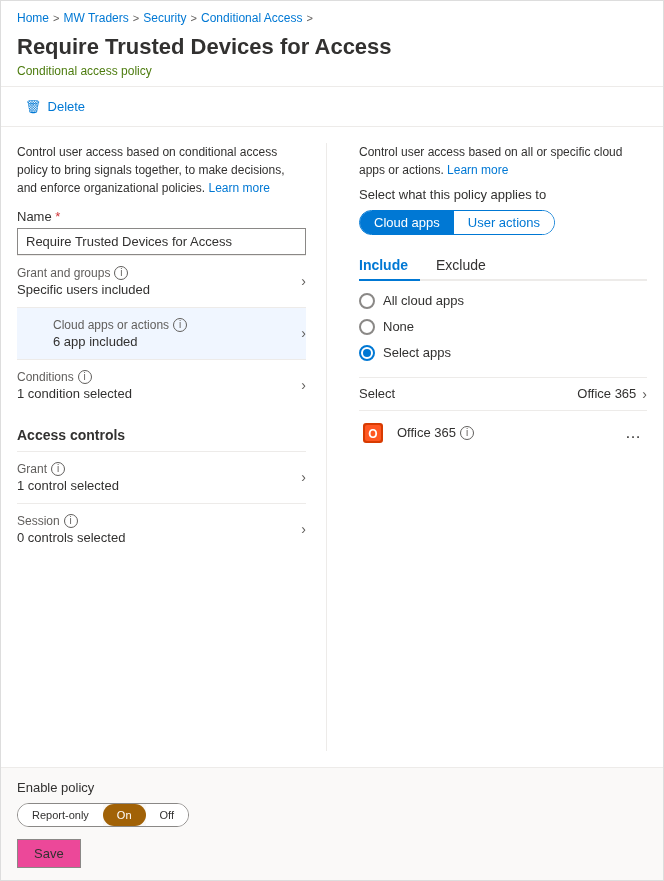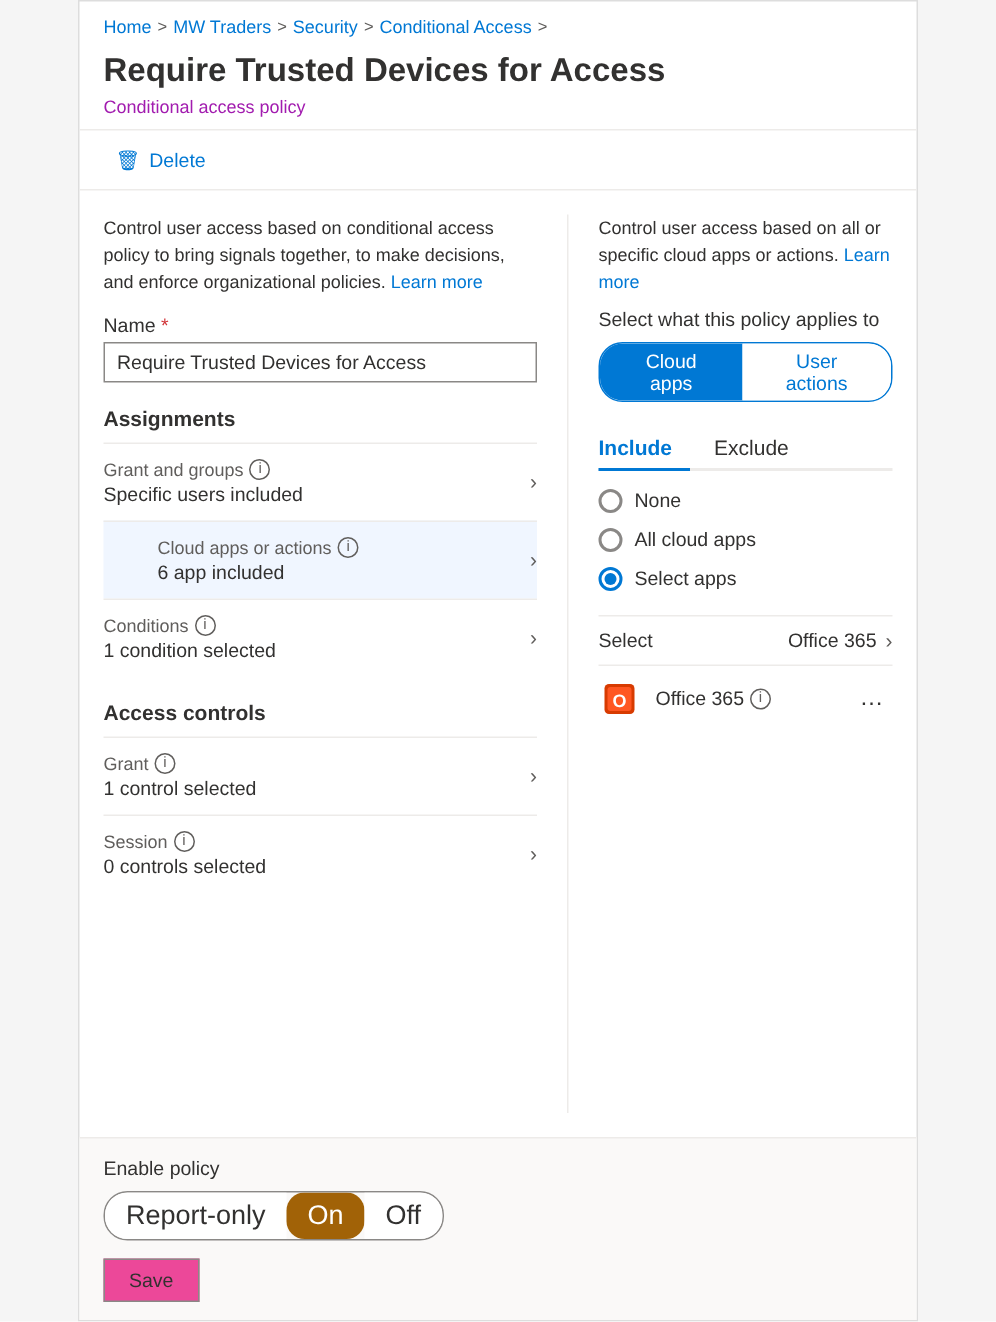--- a/index.html
+++ b/index.html
@@ -6,21 +6,21 @@
     body {
       font-family: 'Segoe UI', Arial, sans-serif;
       font-size: 13px;
       background: #f5f5f5;
       display: flex;
       justify-content: center;
       align-items: flex-start;
       min-height: 881px;
     }
     .page-container {
-      width: 560px;
+      width: 664px;
       min-height: 881px;
       background: #fff;
       border: 1px solid #ddd;
       display: flex;
       flex-direction: column;
     }
     .breadcrumb {
       padding: 10px 16px 4px 16px;
       font-size: 12px;
       color: #0078d4;
@@ -36,21 +36,21 @@
       border-bottom: 1px solid #edebe9;
     }
     .page-title {
       font-size: 22px;
       font-weight: 600;
       color: #323130;
       line-height: 1.3;
     }
     .page-subtitle {
       font-size: 12px;
-      color: #a21caf;
+      color: #4d7c0f;
       margin-top: 2px;
     }
     .toolbar {
       padding: 8px 16px;
       border-bottom: 1px solid #edebe9;
       display: flex;
       align-items: center;
     }
     .delete-btn {
       display: flex;
@@ -60,21 +60,21 @@
       border: none;
       color: #0078d4;
       font-size: 13px;
       cursor: pointer;
       padding: 4px 8px;
     }
     .main-content {
       display: flex;
       flex: 1;
       padding: 16px;
-      gap: 0;
+      gap: 12px;
     }
     .left-panel {
       flex: 0 0 310px;
       padding-right: 20px;
       border-right: 1px solid #edebe9;
     }
     .right-panel {
       flex: 1;
       padding-left: 20px;
     }
@@ -159,21 +159,21 @@
     }
     .toggle-group {
       display: flex;
       border-radius: 16px;
       overflow: hidden;
       border: 1px solid #0078d4;
       width: fit-content;
       margin-bottom: 16px;
     }
     .toggle-btn {
-      padding: 4px 26px;
+      padding: 4px 14px;
       font-size: 13px;
       border: none;
       cursor: pointer;
       background: #fff;
       color: #0078d4;
     }
     .toggle-btn.active {
       background: #0078d4;
       color: #fff;
     }
@@ -266,21 +266,21 @@
       align-items: center;
       gap: 0;
       border: 1px solid #8a8886;
       border-radius: 16px;
       overflow: hidden;
       width: fit-content;
       margin-bottom: 12px;
     }
     .policy-toggle-btn {
       padding: 5px 14px;
-      font-size: 18px;
+      font-size: 11px;
       border: none;
       cursor: pointer;
       background: #fff;
       color: #323130;
     }
     .policy-toggle-btn.on-active {
       background: #a16207;
       color: #fff;
       border-radius: 12px;
     }
@@ -329,21 +329,20 @@
     <div class="left-panel">
       <p class="description-text">
         <span>Control user access based on conditional access policy to bring signals together, to make decisions, and enforce organizational policies.</span> <a href="#" class="learn-more">Learn more</a>
       </p>
 
       <div class="field-label">
         <span>Name</span> <span class="required">*</span>
       </div>
       <input class="text-input" type="text" value="Require Trusted Devices for Access" style="">
 
-      <div class="section-title">Assignments</div>
 
       
       <div class="assignment-item">
         <div>
           <div class="assignment-label">
             <span>Grant and groups</span>
             <span class="info-icon">i</span>
           </div>
           <div class="assignment-value">Specific users included</div>
         </div>
@@ -413,25 +412,25 @@
       </div>
 
       <div class="tabs">
         <div class="tab active">Include</div>
         <div class="tab">Exclude</div>
       </div>
 
       <div class="radio-group">
         <div class="radio-item">
           <div class="radio-circle"></div>
-          <span class="radio-label">None</span>
+          <span class="radio-label">All cloud apps</span>
         </div>
         <div class="radio-item">
           <div class="radio-circle"></div>
-          <span class="radio-label">All cloud apps</span>
+          <span class="radio-label">None</span>
         </div>
         <div class="radio-item">
           <div class="radio-circle selected"></div>
           <span class="radio-label">Select apps</span>
         </div>
       </div>
 
       <div class="select-row">
         <span class="select-label">Select</span>
         <div style="display:flex;align-items:center;gap:6px;">

